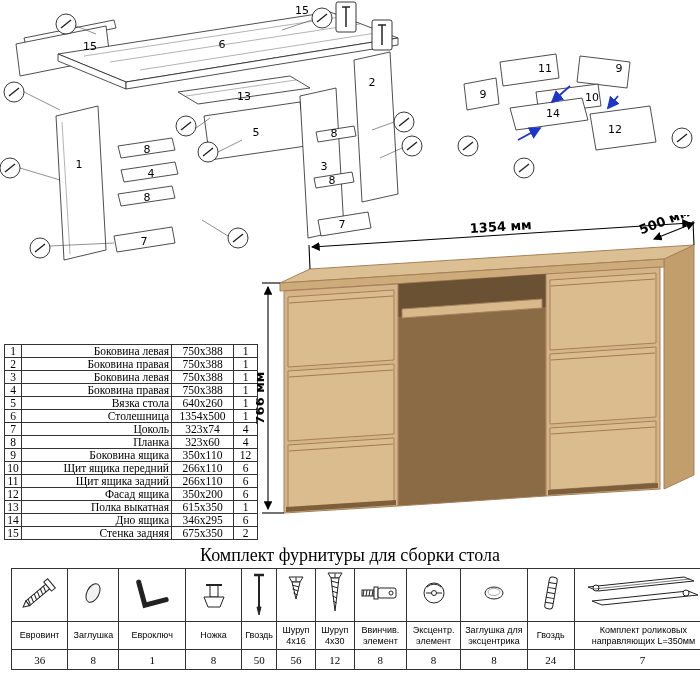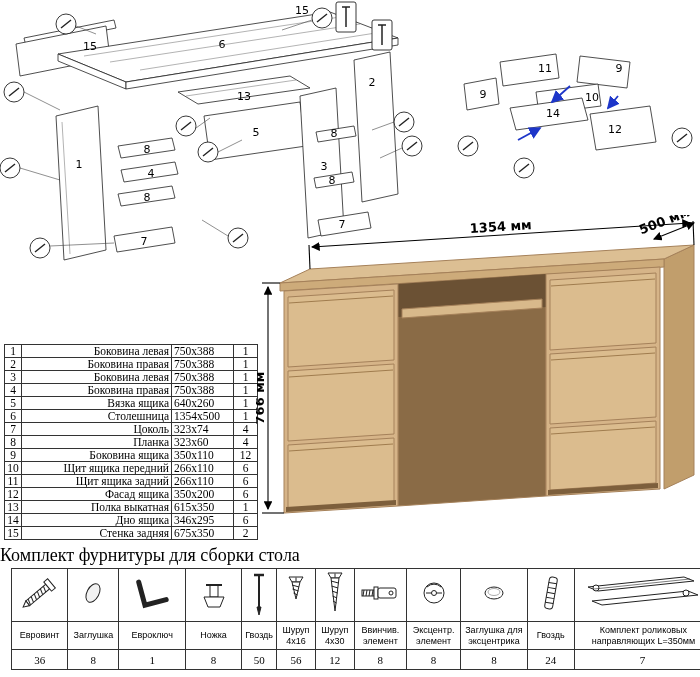--- a/index.html
+++ b/index.html
@@ -11,24 +11,24 @@
   .diagram-drawer { position:absolute; left:452px; top:48px; }
   .desk-render    { position:absolute; left:256px; top:215px; }
 
   .parts-table { position:absolute; left:4px; top:344px; width:253px;
                  border-collapse:collapse; font-family:"Liberation Serif",serif;
                  font-size:11.5px; table-layout:fixed; }
   .parts-table td { border:1px solid #333; padding:0 2px; height:12px;
                     line-height:12px; white-space:nowrap; overflow:hidden; }
   .c-num  { width:17px;  text-align:center; }
   .c-name { width:150px; text-align:right; }
-  .c-size { width:62px;  }
+  .c-size { width:62px;  text-align:center; }
   .c-qty  { width:24px;  text-align:center; }
 
-  .hw-title { position:absolute; left:0; top:545px; width:700px; text-align:left;
+  .hw-title { position:absolute; left:0; top:545px; width:700px; text-align:center;
               font-family:"Liberation Serif",serif; font-size:18px; font-weight:normal; }
 
   .hw-table { position:absolute; left:11px; top:568px; width:700px;
               border-collapse:collapse; table-layout:fixed; }
   .hw-table td { border:1px solid #333; text-align:center; vertical-align:middle; overflow:hidden; }
   .hw-icons td { height:52px; background:#fff; }
   .hw-names td { height:28px; font-size:9px; line-height:1.15; padding:1px; }
   .hw-qty   td { height:20px; font-family:"Liberation Serif",serif; font-size:11px; }
   .hw-name-last { text-align:left; padding-left:3px !important; }
 
@@ -229,21 +229,21 @@
 
         <tr>
           <td class="c-num">4</td>
           <td class="c-name">Боковина правая</td>
           <td class="c-size">750x388</td>
           <td class="c-qty">1</td>
         </tr>
 
         <tr>
           <td class="c-num">5</td>
-          <td class="c-name">Вязка ящика</td>
+          <td class="c-name">Вязка стола</td>
           <td class="c-size">640x260</td>
           <td class="c-qty">1</td>
         </tr>
 
         <tr>
           <td class="c-num">6</td>
           <td class="c-name">Столешница</td>
           <td class="c-size">1354x500</td>
           <td class="c-qty">1</td>
         </tr>

